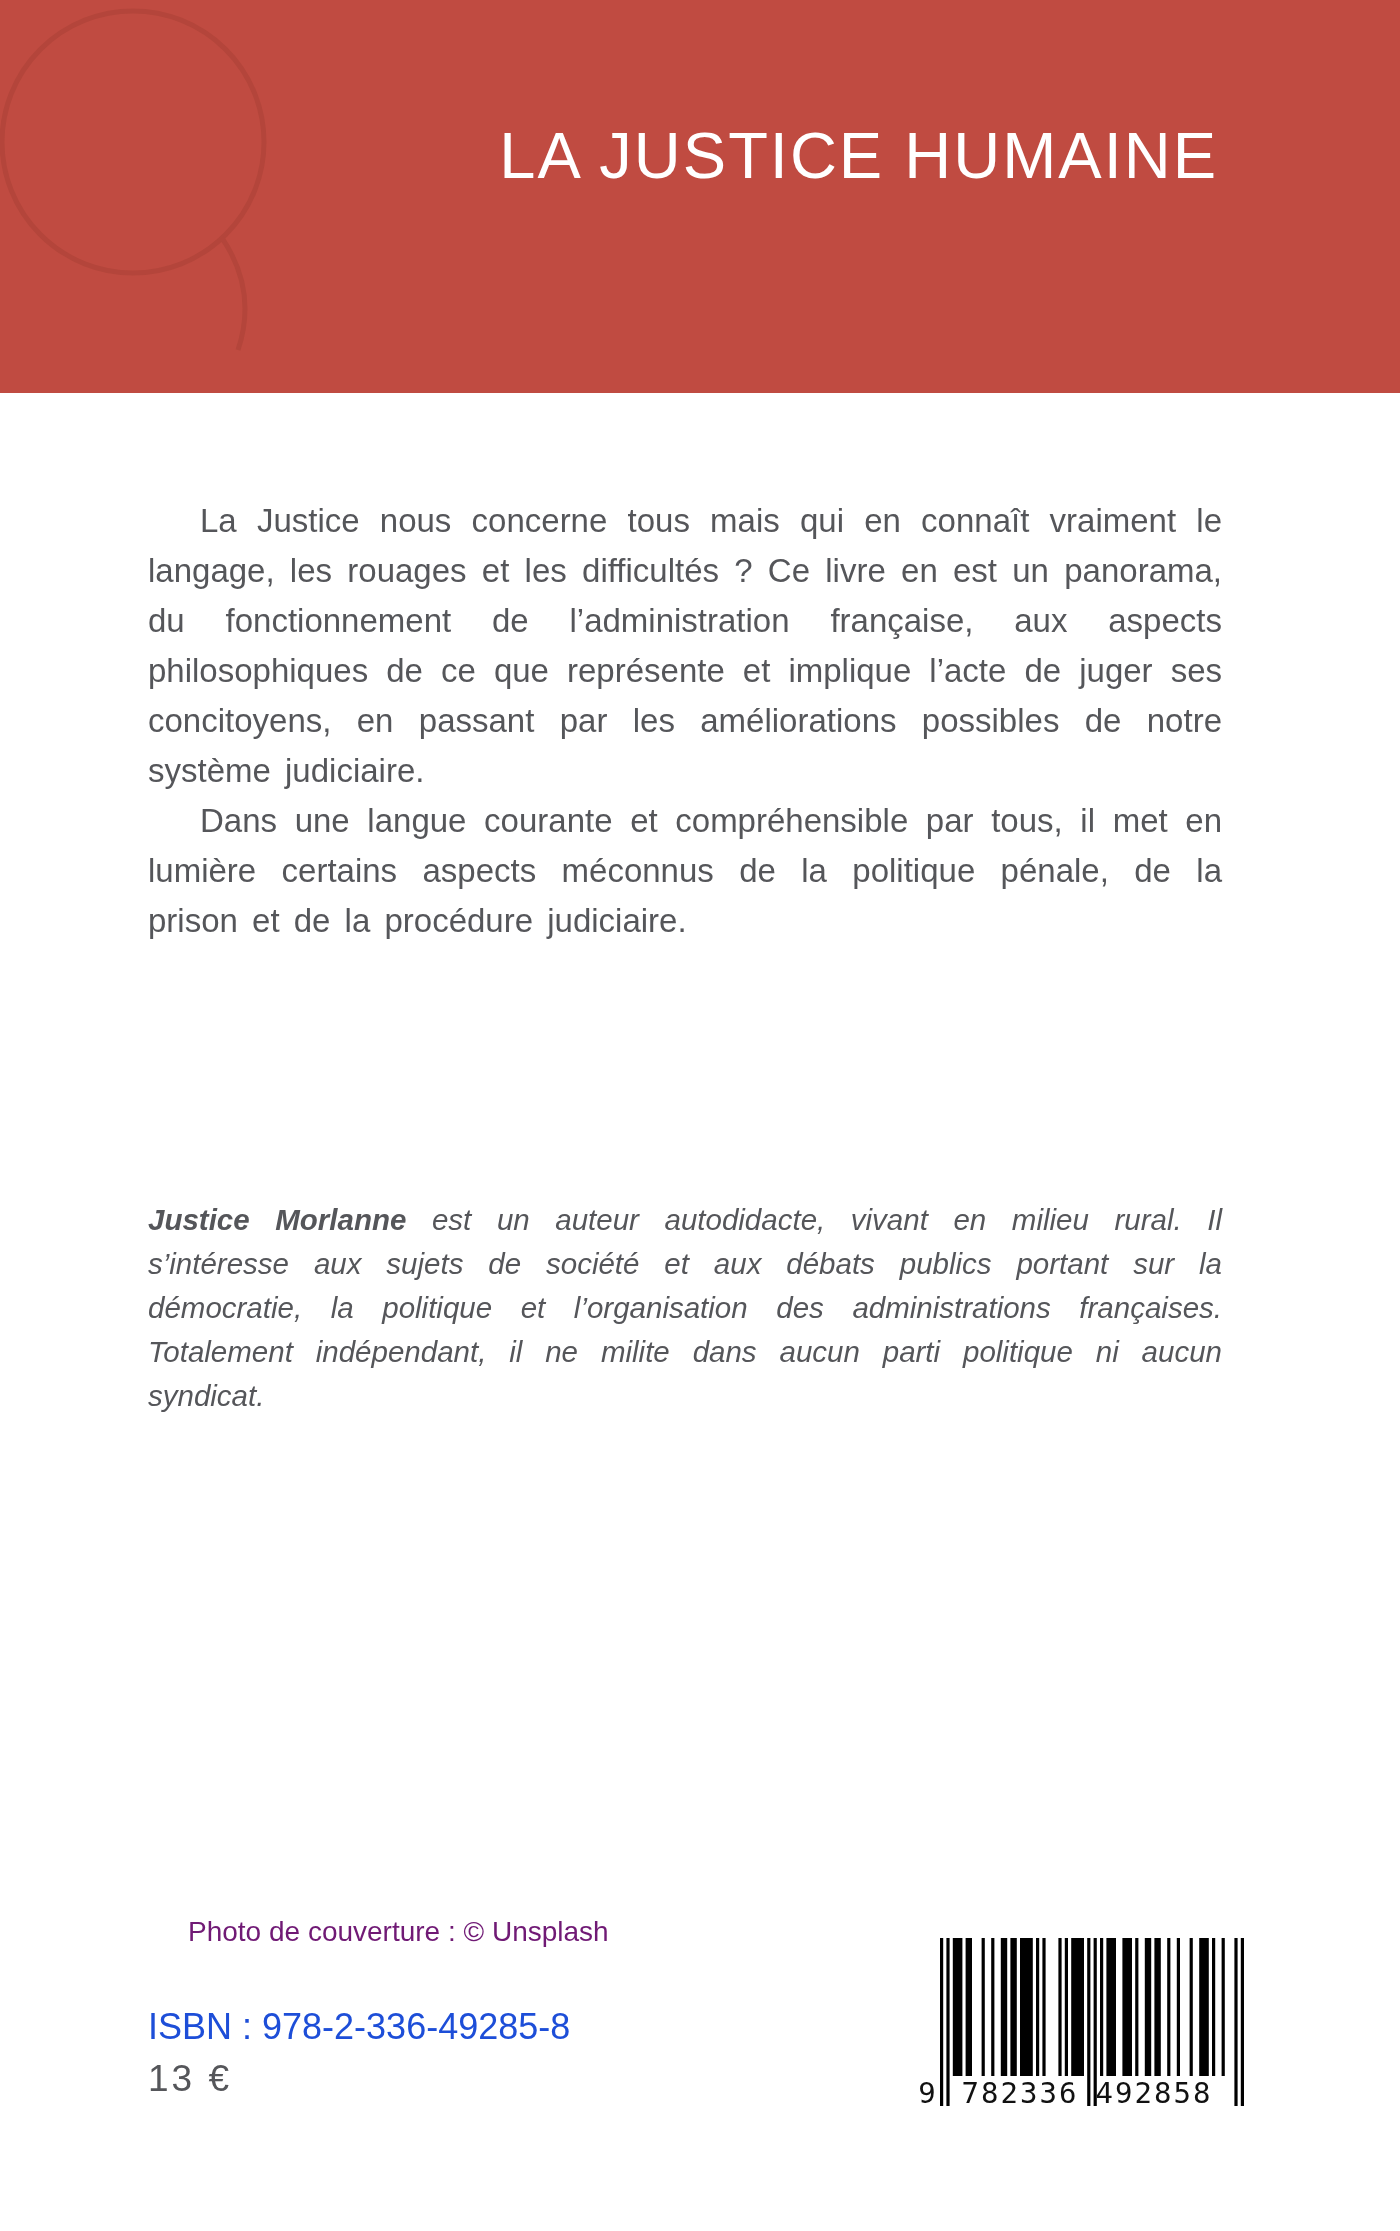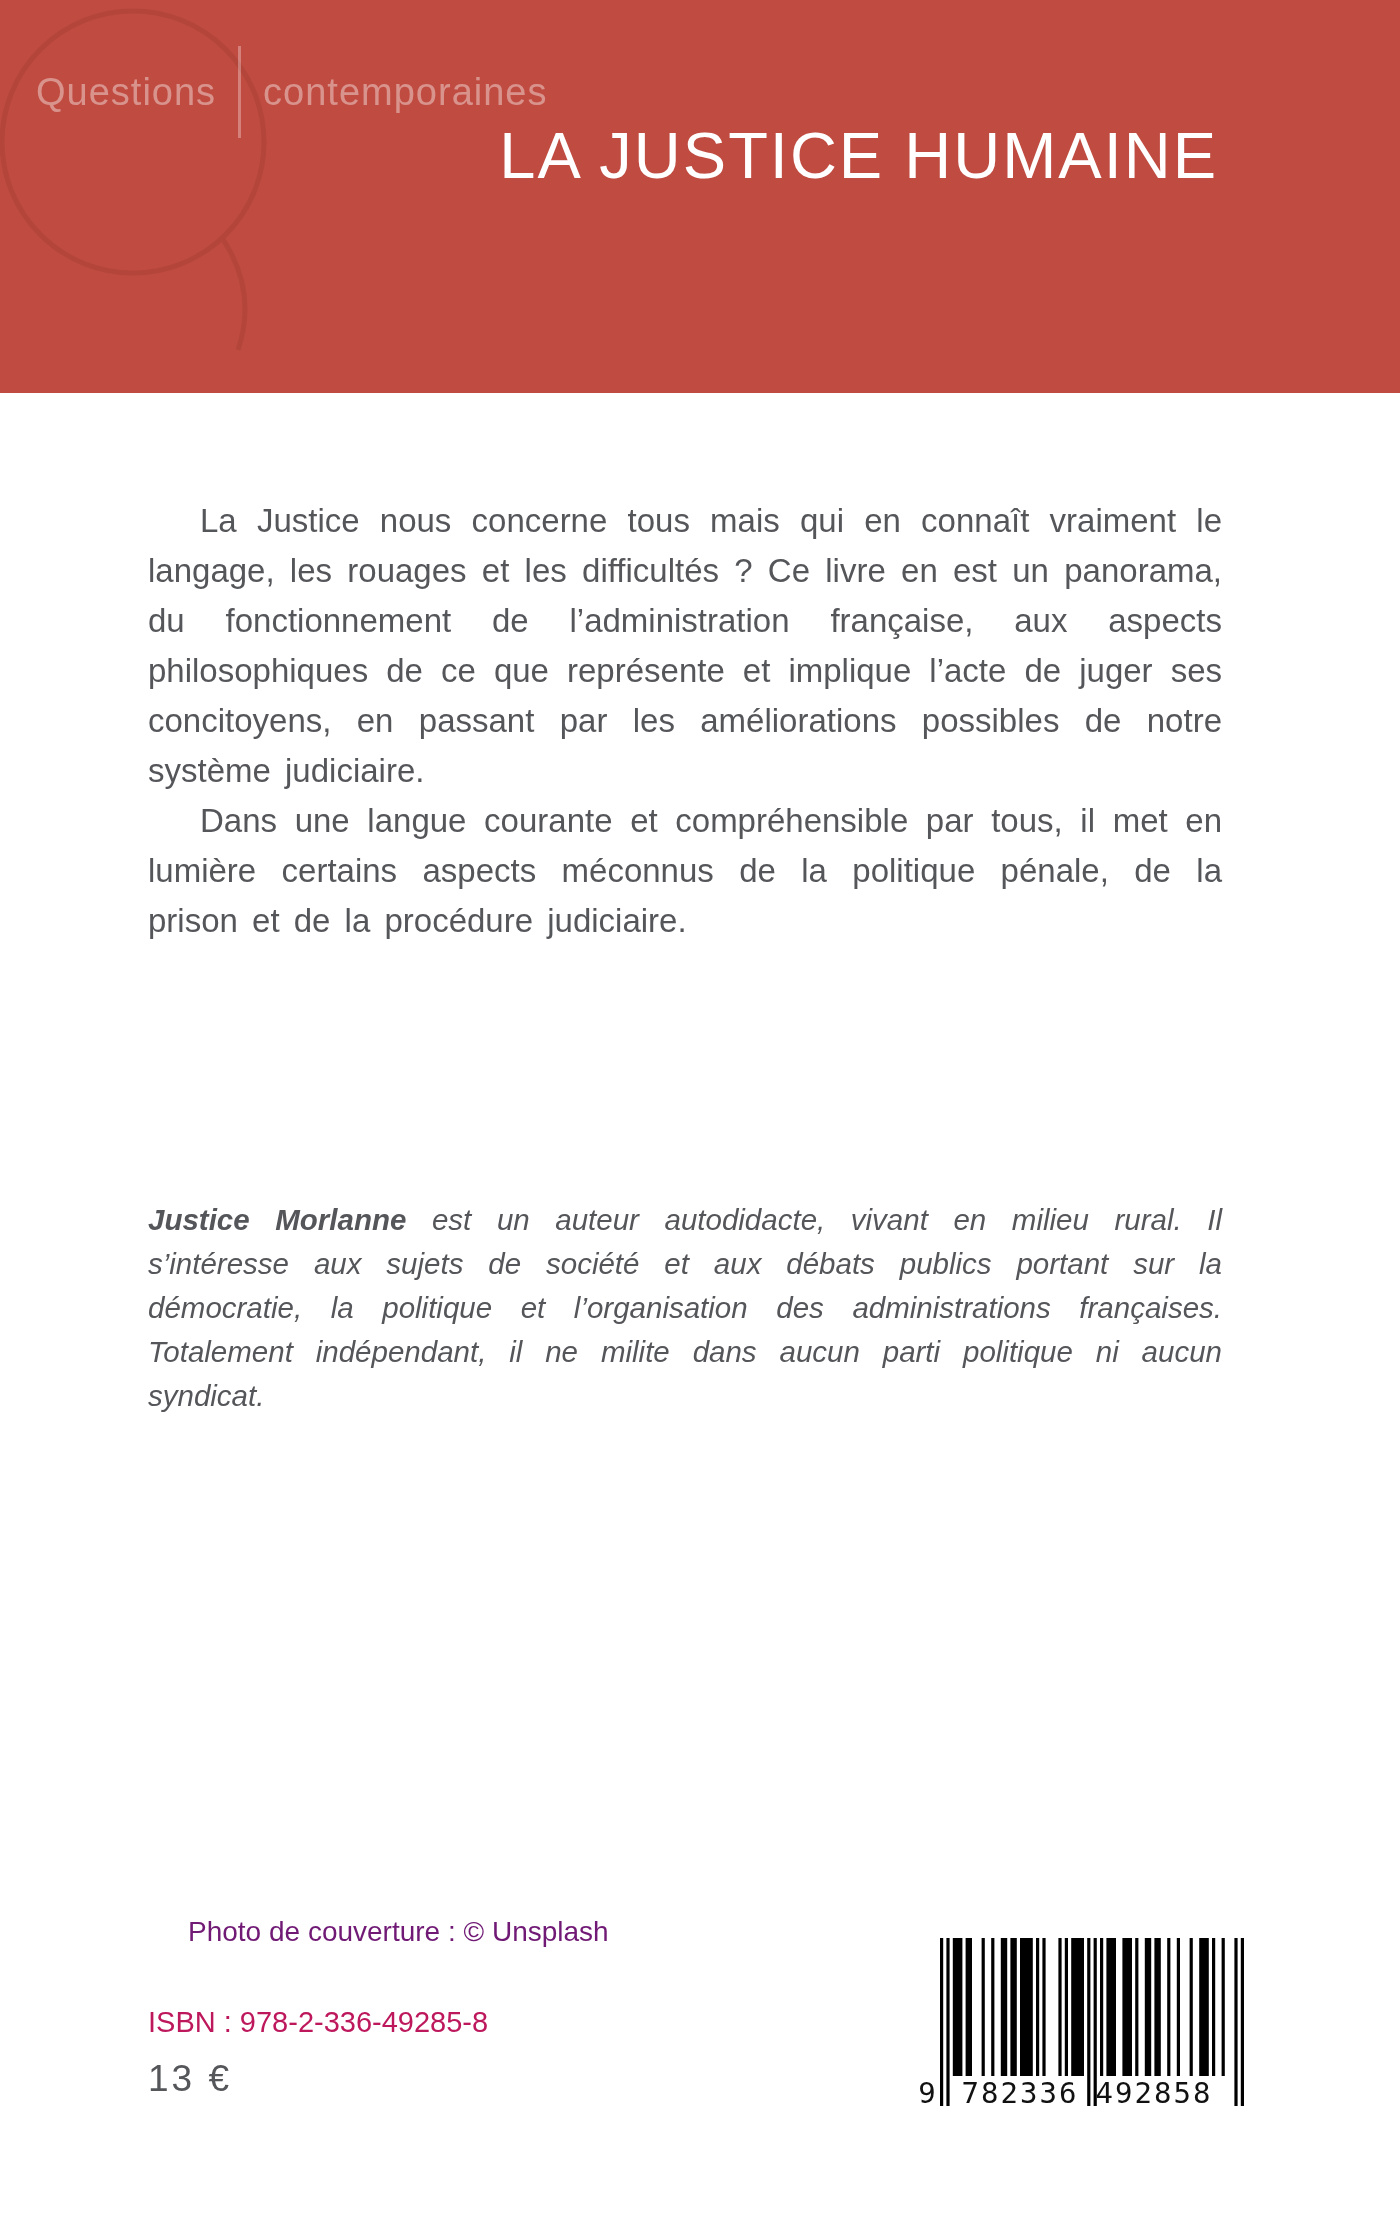--- a/index.html
+++ b/index.html
@@ -92,22 +92,22 @@
     top: 1916px;
     left: 148px;
     font-size: 28px;
     color: #701a75;
     margin-left: 40px;
   }
   .isbn {
     position: absolute;
     top: 2006px;
     left: 148px;
-    font-size: 29px;
-    color: #be185d;
+    font-size: 36px;
+    color: #1d4ed8;
     text-align: center;
   }
   .price {
     position: absolute;
     top: 2058px;
     left: 148px;
     font-size: 37px;
     letter-spacing: 3px;
     color: #55565a;
   }
@@ -140,25 +140,20 @@
 </head>
 <body>
 
 <div class="page">
 
   <div class="banner">
     <svg class="q-logo" width="340" height="370" viewBox="0 0 340 370">
       <circle cx="133" cy="142" r="131" fill="none" stroke="#b2453a" stroke-width="5"></circle>
       <path d="M 222 238 C 245 272 252 308 238 350" fill="none" stroke="#b2453a" stroke-width="5"></path>
     </svg>
-    <div class="collection">
-      <span>Questions</span>
-      <span class="divider"></span>
-      <span>contemporaines</span>
-    </div>
     <div class="title">LA JUSTICE HUMAINE</div>
   </div>
 
   <div class="synopsis">
     <p>La Justice nous concerne tous mais qui en connaît vraiment le langage, les rouages et les difficultés ? Ce livre en est un panorama, du fonctionnement de l’administration française, aux aspects philosophiques de ce que représente et implique l’acte de juger ses concitoyens, en passant par les améliorations possibles de notre système judiciaire.</p>
     <p>Dans une langue courante et compréhensible par tous, il met en lumière certains aspects méconnus de la politique pénale, de la prison et de la procédure judiciaire.</p>
   </div>
 
   <p class="bio"><strong>Justice Morlanne</strong> <span>est un auteur autodidacte, vivant en milieu rural. Il s’intéresse aux sujets de société et aux débats publics portant sur la démocratie, la politique et l’organisation des administrations françaises. Totalement indépendant, il ne milite dans aucun parti politique ni aucun syndicat.</span></p>
 

